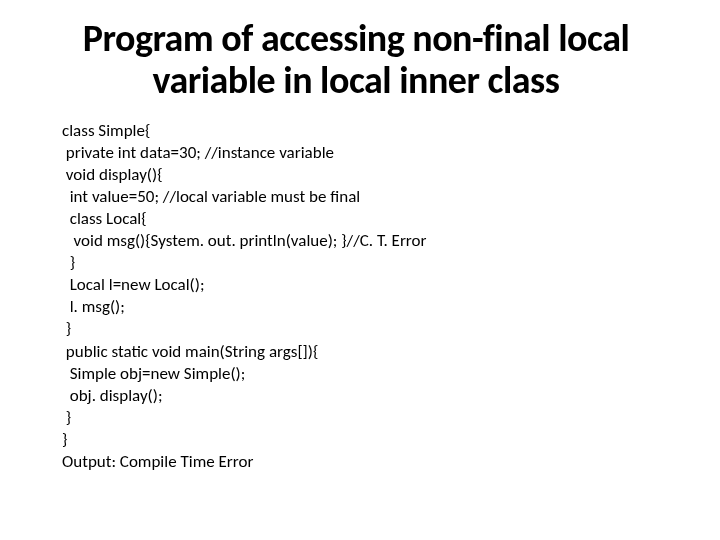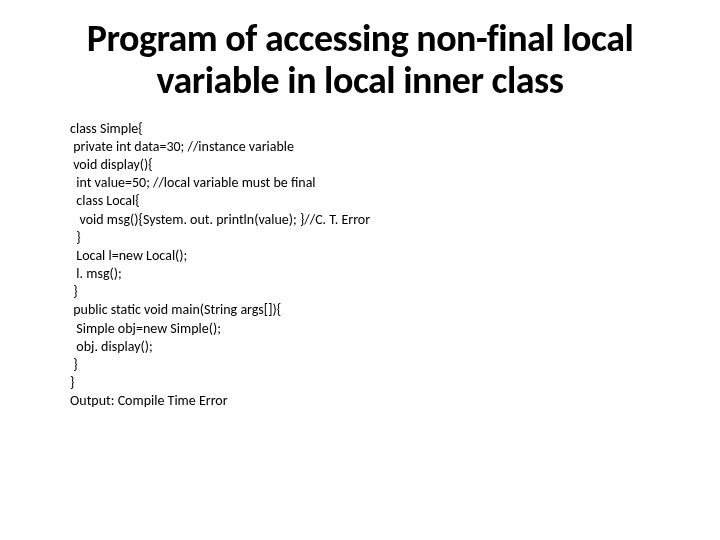--- a/index.html
+++ b/index.html
@@ -8,33 +8,33 @@
     width: 720px;
     height: 540px;
     background: #fff;
     font-family: Calibri, "Segoe UI", Arial, sans-serif;
     color: #000;
   }
   .slide {
     box-sizing: border-box;
     width: 720px;
     height: 540px;
-    padding: 18px 40px 20px 40px;
+    padding: 18px 40px 20px 32px;
   }
   .title {
     font-weight: 700;
     font-size: 38px;
     line-height: 1.1;
     text-align: center;
     letter-spacing: -0.5px;
     margin: 0 0 18px 0;
   }
   .code {
     font-weight: 400;
-    font-size: 14px;
+    font-size: 17px;
     line-height: 1.3;
     white-space: pre;
     padding-left: 30px;
   }
 </style>
 </head>
 <body>
 
 <div class="slide">
   <h1 class="title">Program of accessing non-final local variable in local inner class</h1>

